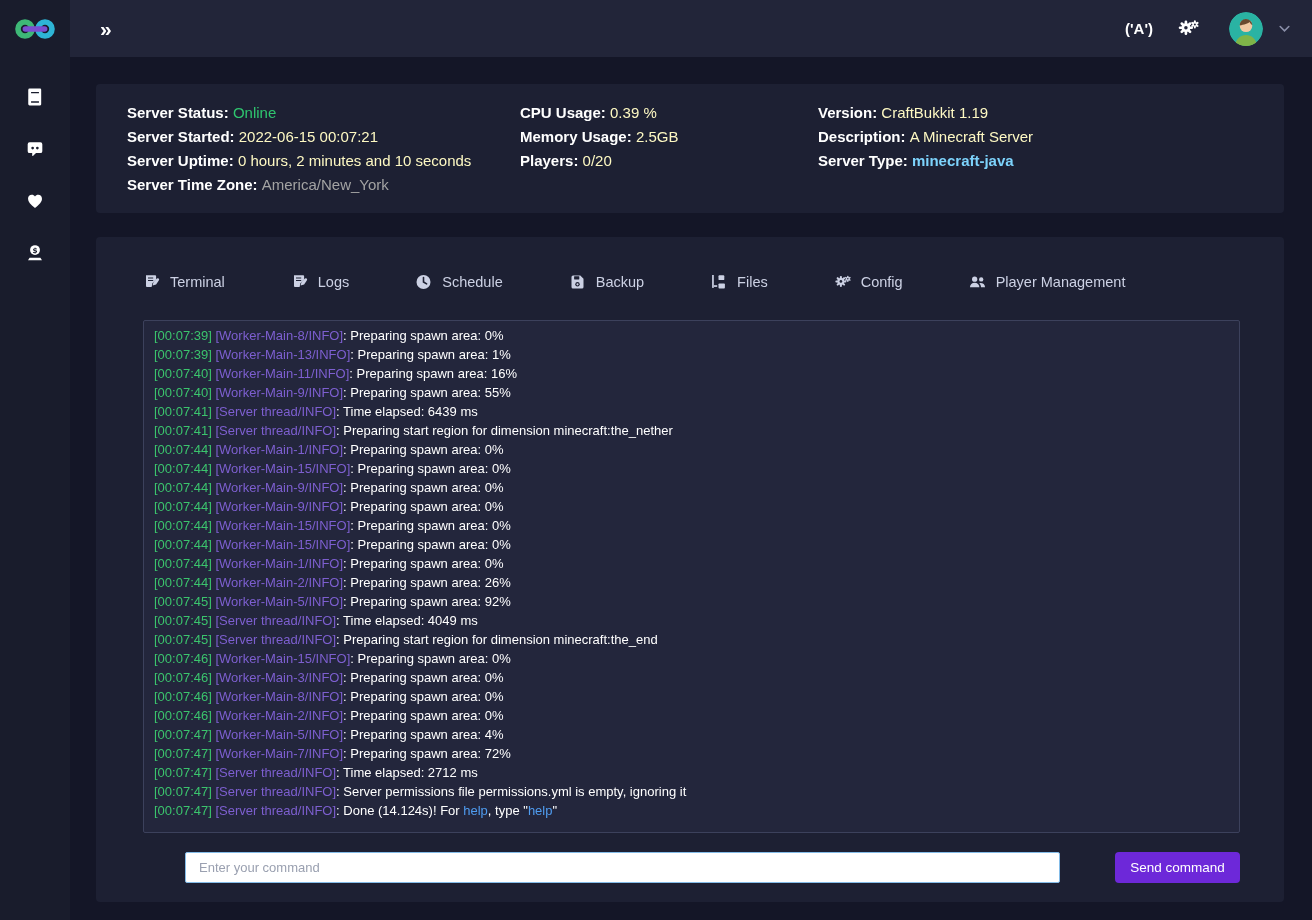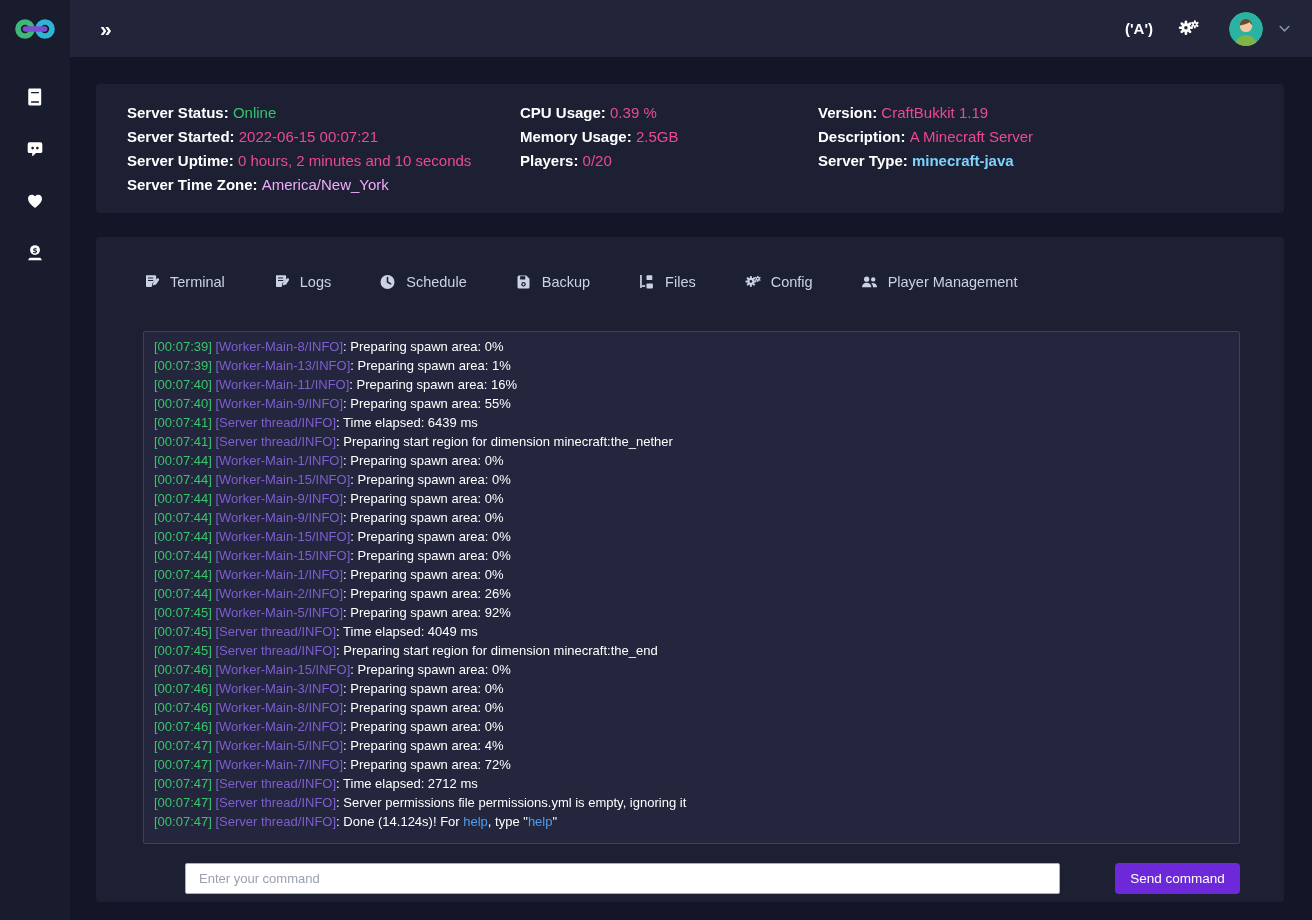--- a/index.html
+++ b/index.html
@@ -39,32 +39,32 @@
 
   .status-card {
     background:#1d2033; border-radius:4px; width:1188px; height:129px;
     padding:17px 31px 0 31px; display:flex; color:#fff;
   }
   .status-col-1 { width:393px; }
   .status-col-2 { width:298px; }
   .status-col-3 { flex:1; }
   .status-row { font-size:15px; line-height:24px; white-space:nowrap; }
   .status-row .lbl { font-weight:700; }
-  .val-plain { color:#ec4899; }
+  .val-plain { color:#fef9c3; }
   .val-green { color:#2fc56f; }
-  .val-link-purple { color:#f0abfc; cursor:pointer;margin-top:43px; }
+  .val-link-purple { color:#a3a3a3; cursor:pointer;margin-top:43px; }
   .val-link-purple-bold { color:#7dd3fc; font-weight:700; cursor:pointer; }
 
   .main-card {
     background:#1d2033; border-radius:4px; width:1188px; height:665px;
     margin-top:24px; padding:30px 44px 0 47px;
   }
 
   
-  .tabs { display:flex; align-items:center; gap:48px; height:30px; margin-bottom:34px; }
+  .tabs { display:flex; align-items:center; gap:66px; height:30px; margin-bottom:23px; }
   .tab { display:flex; align-items:center; gap:10px; color:#ccd1e4; font-size:14.5px; cursor:pointer; white-space:nowrap; }
   .tab svg { width:17px; height:16px; flex:0 0 auto; }
 
   
   .terminal-box {
     width:1097px; height:513px; background:#23263c; border:1px solid #3c415c;
     border-radius:2px; padding:5px 10px; overflow:hidden;
   }
   .log-line { font-size:13px; line-height:19px; white-space:nowrap; color:#ffffff; }
   .log-time { color:#3bc46d; }

